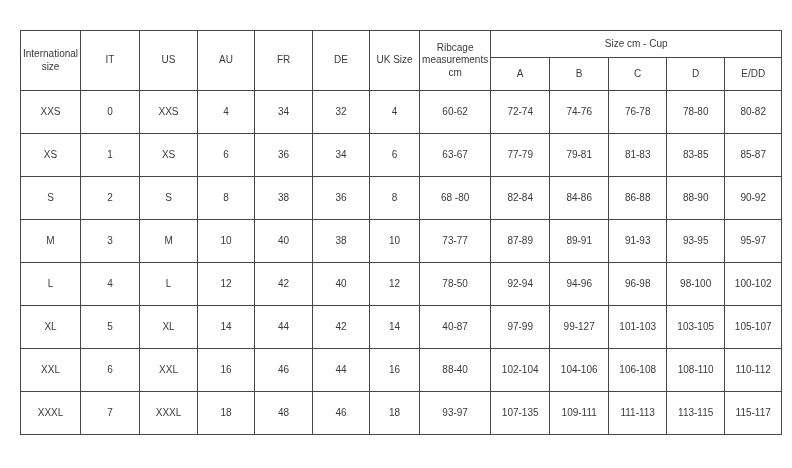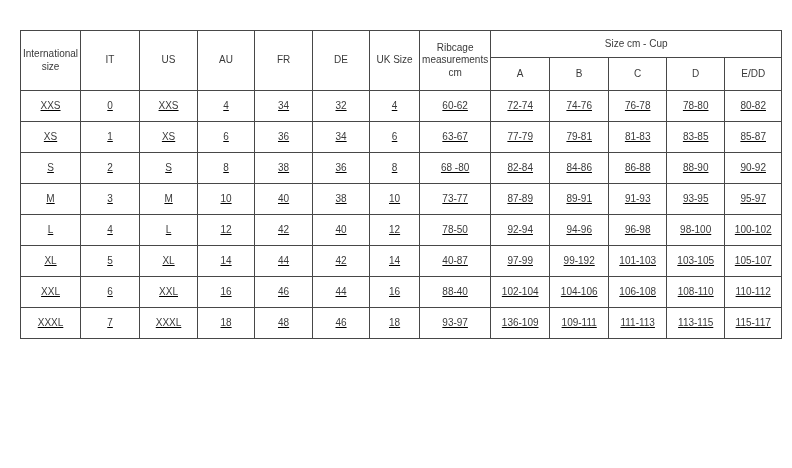--- a/index.html
+++ b/index.html
@@ -31,21 +31,21 @@
     line-height: 1.25;
     color: #3a3a3a;
     text-align: center;
     vertical-align: middle;
     padding: 0 2px;
     overflow: hidden;
     word-wrap: break-word;
   }
   thead tr.hdr-top th { height: 26px; }
   thead tr.hdr-cups th { height: 32px; }
-  tbody tr { height: 31px; text-decoration: underline; }
+  tbody tr { height: 43px; }
 </style>
 </head>
 <body>
 
 <div class="stage">
   <table class="size-chart">
     <colgroup>
         <col style="width: 58px;">
         <col style="width: 59px;">
         <col style="width: 58px;">
@@ -159,21 +159,21 @@
         <tr>
           <td>XL</td>
           <td>5</td>
           <td>XL</td>
           <td>14</td>
           <td>44</td>
           <td>42</td>
           <td>14</td>
           <td>40-87</td>
           <td>97-99</td>
-          <td>99-192</td>
+          <td>99-127</td>
           <td>101-103</td>
           <td>103-105</td>
           <td>105-107</td>
         </tr>
         <tr>
           <td>XXL</td>
           <td>6</td>
           <td>XXL</td>
           <td>16</td>
           <td>46</td>
@@ -188,21 +188,21 @@
         </tr>
         <tr>
           <td>XXXL</td>
           <td>7</td>
           <td>XXXL</td>
           <td>18</td>
           <td>48</td>
           <td>46</td>
           <td>18</td>
           <td>93-97</td>
-          <td>136-109</td>
+          <td>107-135</td>
           <td>109-111</td>
           <td>111-113</td>
           <td>113-115</td>
           <td>115-117</td>
         </tr>
       </tbody>
   </table>
 </div>
 
 </body></html>

